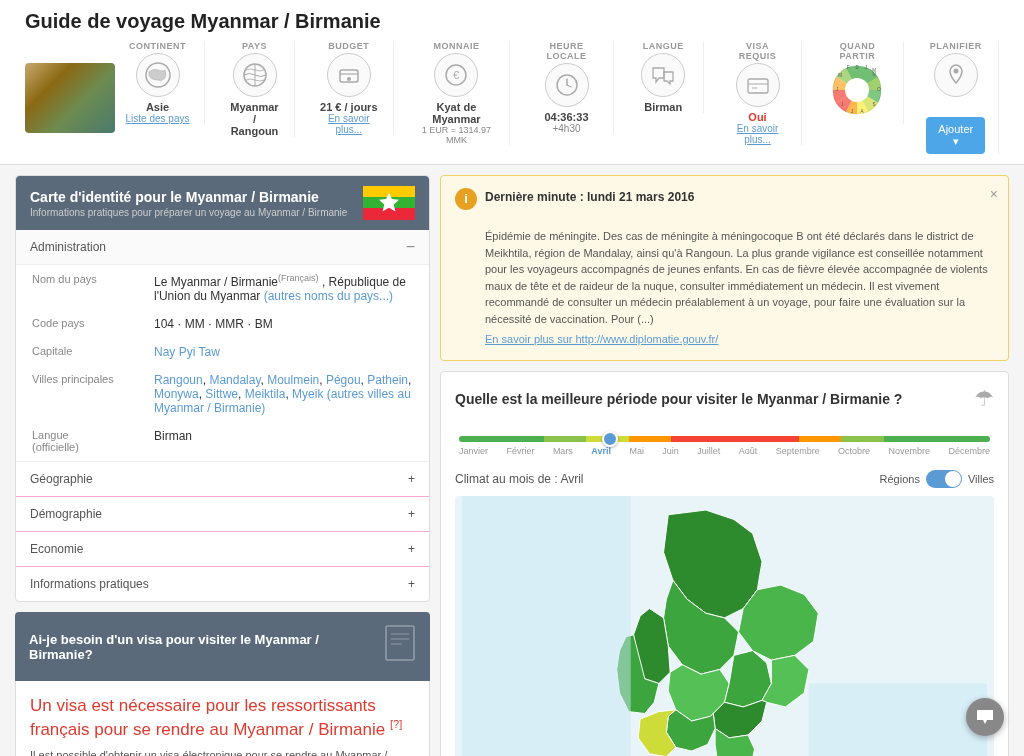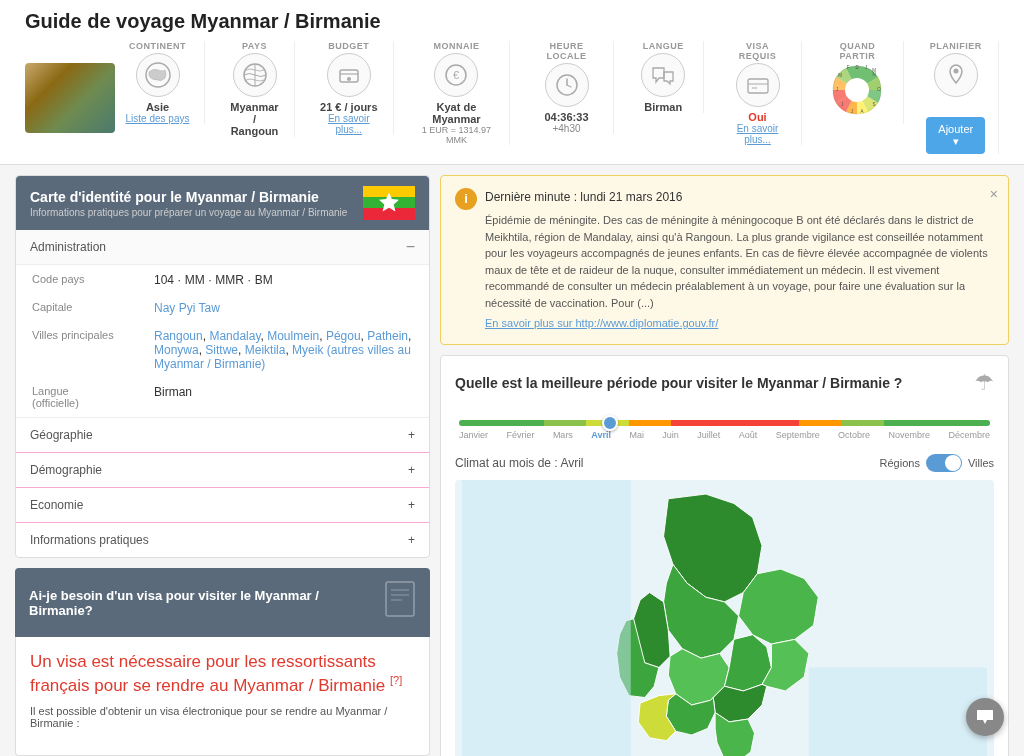--- a/index.html
+++ b/index.html
@@ -54,21 +54,21 @@
     
     .visa-card { background: #5a6a7a; color: #fff; padding: 12px 14px; border-radius: 4px 4px 0 0; display: flex; align-items: center; gap: 10px; margin-bottom: 0; }
     .visa-card h3 { font-size: 13px; font-weight: bold; }
     .visa-icon { font-size: 28px; opacity: 0.7; margin-left: auto; }
     .visa-body { background: #fff; border: 1px solid #ddd; border-top: none; padding: 14px; border-radius: 0 0 4px 4px; }
     .visa-title { color: #e03a2e; font-size: 17px; font-weight: normal; line-height: 1.3; margin-bottom: 8px; }
     .visa-subtitle { font-size: 11px; color: #555; margin-bottom: 12px; }
 
     
     .alert-box { background: #fef9e7; border: 1px solid #f0d060; border-radius: 4px; padding: 12px 14px; margin-bottom: 10px; position: relative; font-size: 11px; line-height: 1.5; color: #555; }
-    .alert-box .alert-header { font-weight: normal; color: #333; font-size: 12px; margin-bottom: 6px; }
+    .alert-box .alert-header { font-weight: bold; color: #333; font-size: 12px; margin-bottom: 22px; }
     .alert-box .close-x { position: absolute; top: 8px; right: 10px; cursor: pointer; color: #999; font-size: 14px; }
     .alert-icon { display: inline-block; background: #e8a020; color: #fff; border-radius: 50%; width: 22px; height: 22px; text-align: center; line-height: 22px; font-weight: bold; font-size: 13px; margin-right: 6px; float: left; }
     .alert-link { color: #5b9bd5; }
 
     
     .season-card { background: #fff; border: 1px solid #ddd; border-radius: 4px; padding: 14px; }
     .season-title { font-size: 14px; font-weight: bold; margin-bottom: 14px; color: #333; }
     .umbrella-icon { font-size: 22px; color: #aaa; margin-left: auto; }
 
     
@@ -271,20 +271,28 @@
           </div>
         </div>
 
         <div style="padding:8px 14px;border-bottom:1px solid #eee;background:#fafafa;display:flex;align-items:center;justify-content:space-between;">
           <span style="font-size:12px;color:#555;">Administration</span>
           <span class="minus-icon">−</span>
         </div>
 
         <table class="info-table">
           <tbody>
+              <tr>
+            <td>Nom du pays</td>
+            <td>
+              <span>Le Myanmar / Birmanie</span><sup style="font-size:9px;color:#888;">(Français)</sup>
+              <span>, République de l'Union du Myanmar </span>
+              <a href="#" class="link-blue">(autres noms du pays...)</a>
+            </td>
+          </tr>
           <tr>
             <td>Code pays</td>
             <td>104 · MM · MMR · BM</td>
           </tr>
           <tr>
             <td>Capitale</td>
             <td><a href="#" class="link-blue">Nay Pyi Taw</a></td>
           </tr>
           <tr>
             <td>Villes principales</td>

